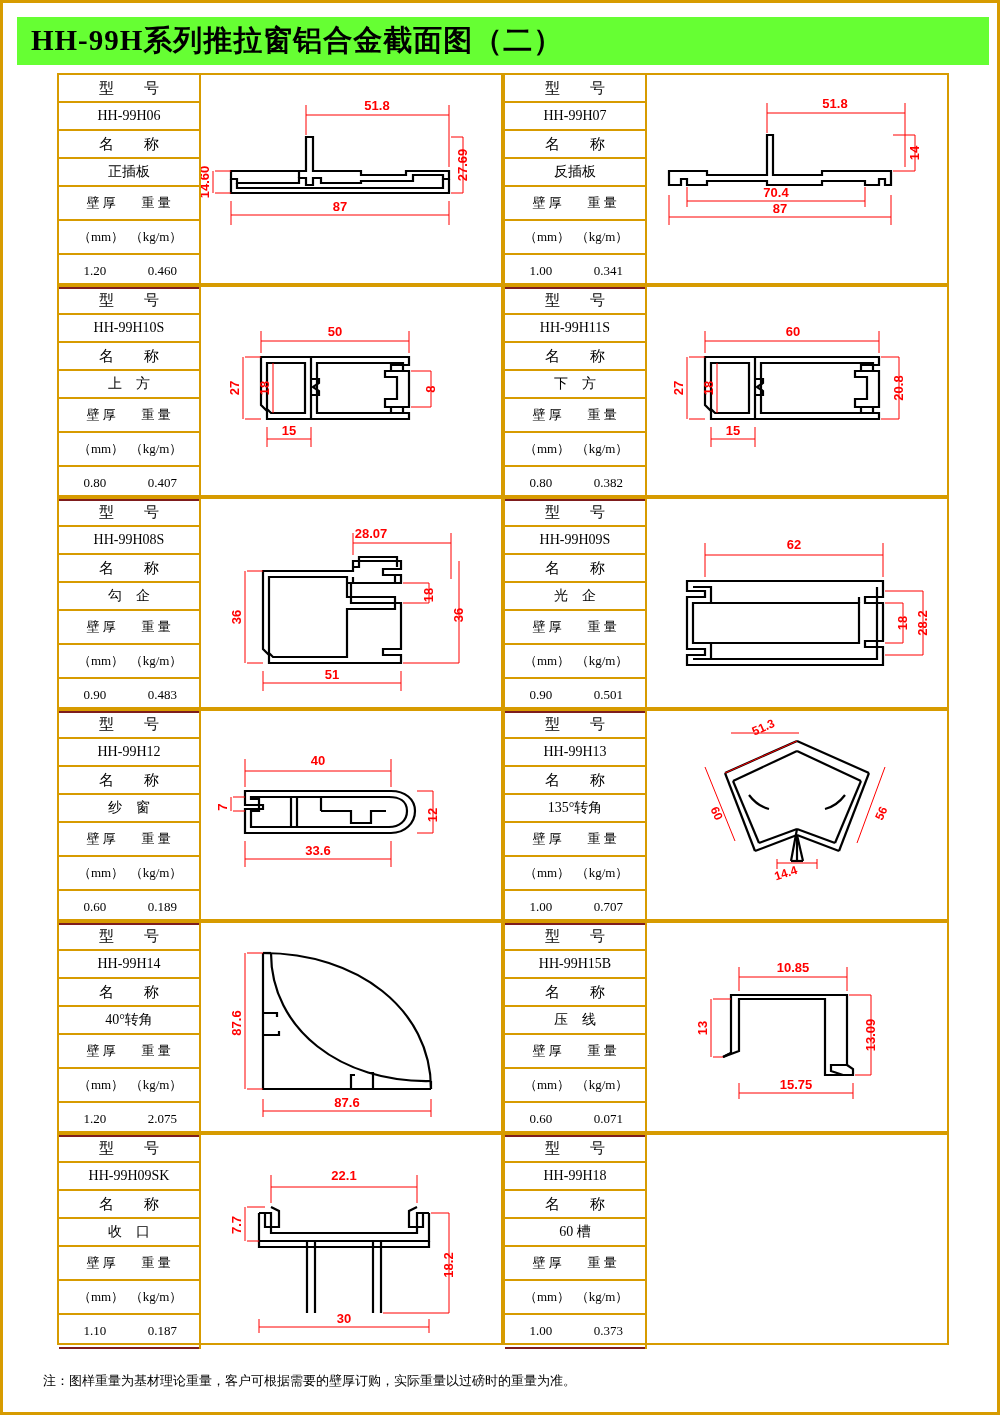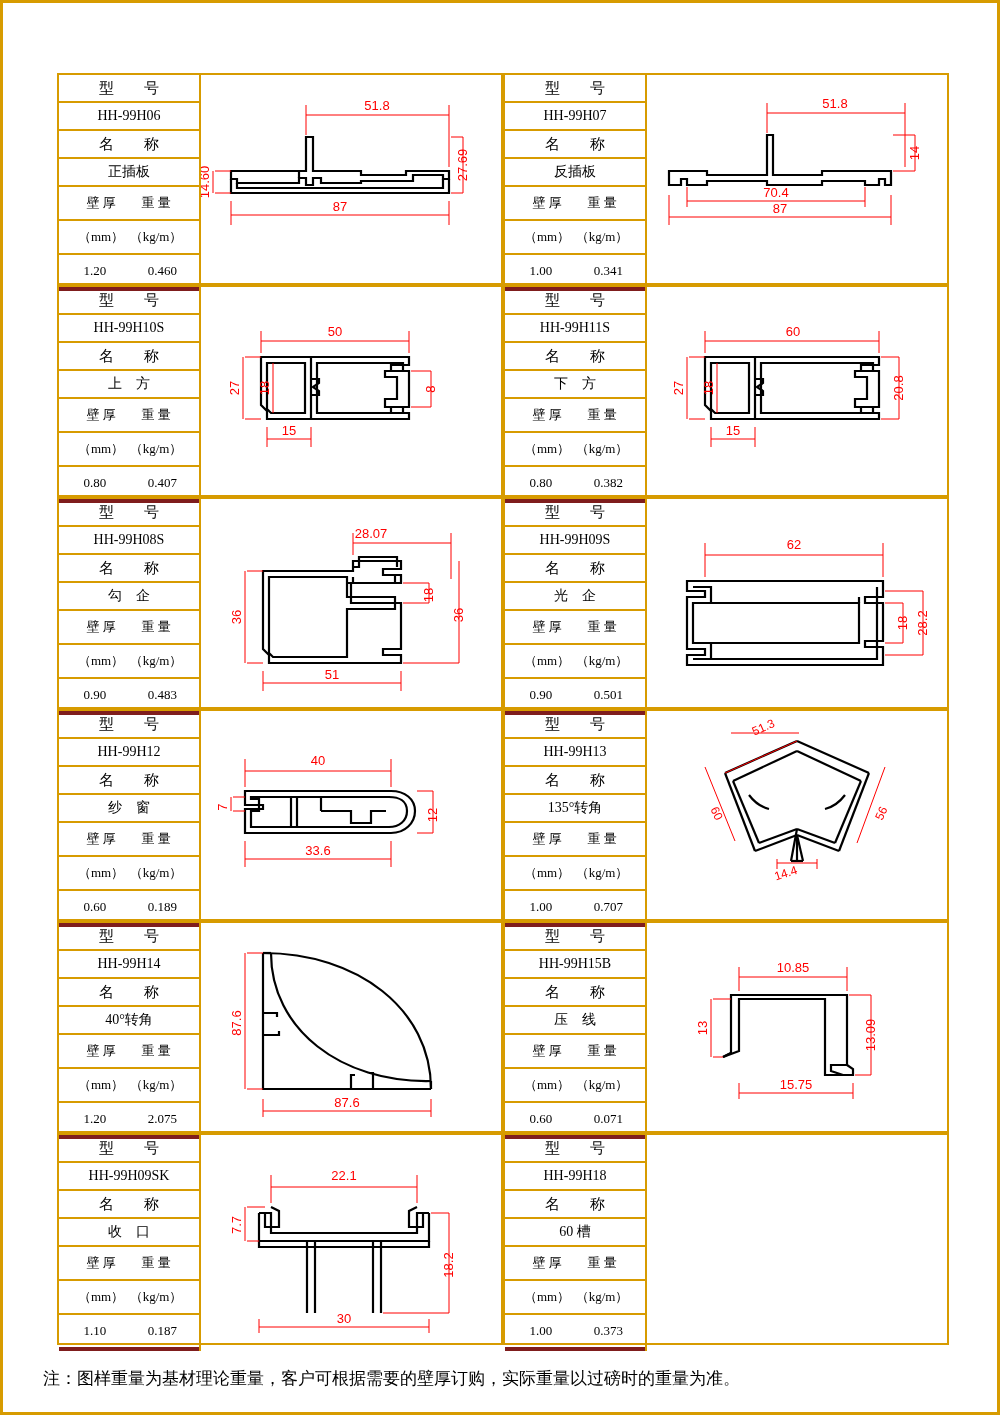--- a/index.html
+++ b/index.html
@@ -35,48 +35,52 @@
   .spec-table {
     position:absolute; left:0; top:0; width:142px;
     border-right:2px solid #d79b00;
     font-size:14px;
   }
   .srow {
     height:28px; border-bottom:2px solid #d79b00;
     display:flex; align-items:center; justify-content:center;
     text-align:center; white-space:nowrap;
   }
-  .srow.lastrow { border-bottom:4px solid #7f1d1d;gap:25px; }
+  .srow.lastrow { border-bottom:2px solid #7f1d1d;gap:25px; }
   .srow.split { padding:16px; }
   .srow.split > div {
     flex:1 1 50%; height:100%;
     display:flex; align-items:center; justify-content:center;
     font-size:13px;
   }
   .srow.split > div:first-child { border-right:2px solid #d79b00; }
   .srow.units { height:26px; }
   .srow.units > div { font-size:13px; }
   .hdr { font-size:15px; }
   .drawing {
     position:absolute; left:142px; top:0; right:0; bottom:0;
     overflow:hidden;
+    font-weight:bold;
   }
   .drawing svg { display:block; }
   .footer {
     position:absolute; left:40px; bottom:22px; width:920px;
-    font-size:17px; color:#000;
+    font-size:13px; color:#000;
     font-family:Liberation Serif, serif;
   }
   text { font-family:"Liberation Sans", sans-serif; }
 </style>
 </head>
 <body>
 
 <div class="page">
 
+  <div class="title-bar">
+    <div class="t">HH-99H系列推拉窗铝合金截面图（二）</div>
+  </div>
 
   <div class="grid">
 
     <div class="cell" style="left:40px; top:0px; width:446px; height:212px;">
       <div class="spec-table">
         <div class="srow hdr">型　　号</div>
         <div class="srow">HH-99H06</div>
         <div class="srow hdr">名　　称</div>
         <div class="srow">正插板</div>
         <div class="srow split">

